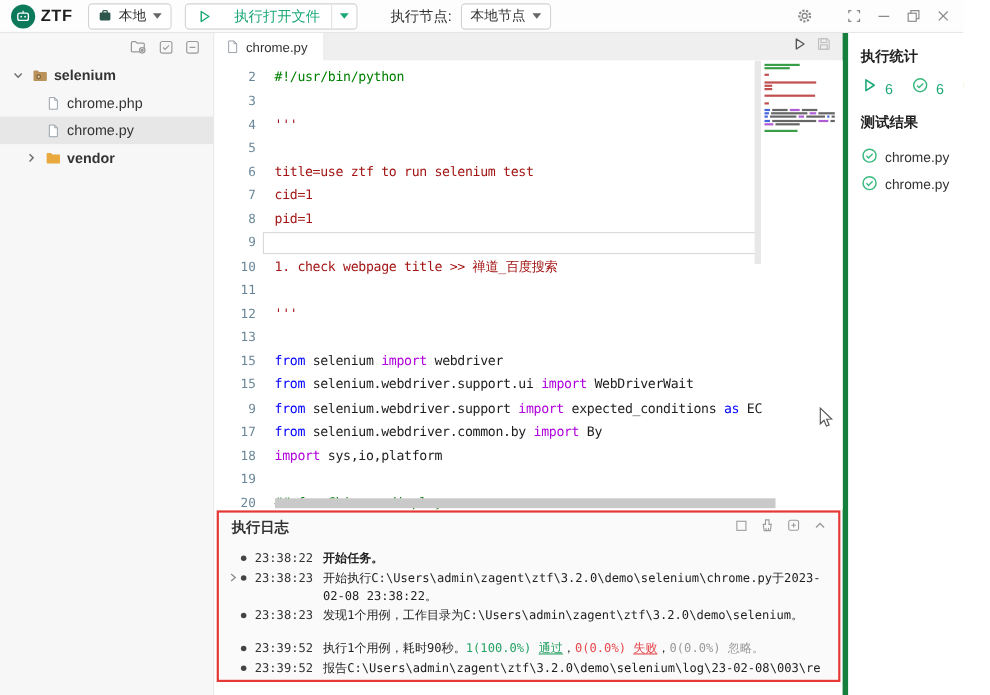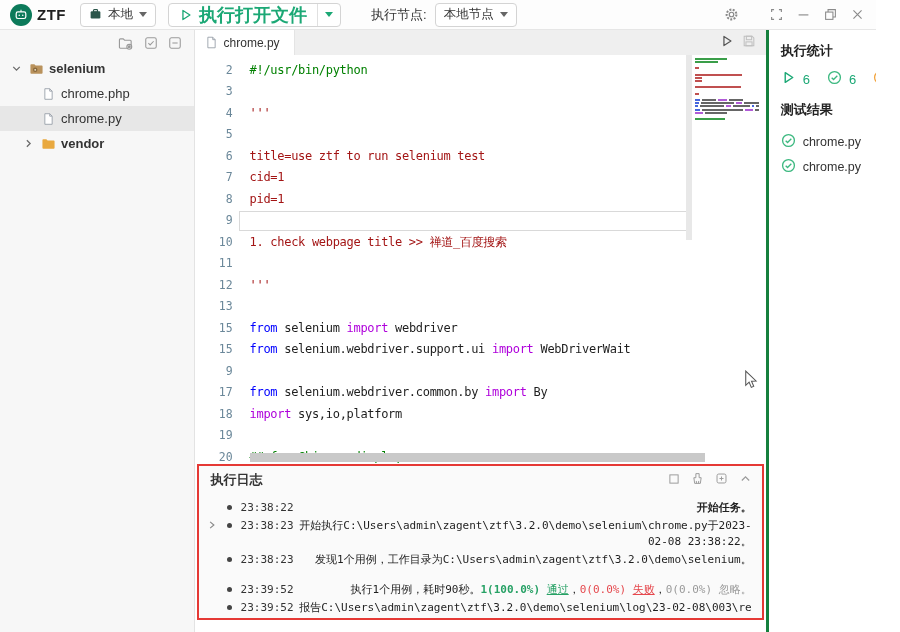--- a/index.html
+++ b/index.html
@@ -14,22 +14,22 @@
   .logo-circle { width:22px; height:22px; border-radius:50%; background:#0c7a5a;
                  display:flex; align-items:center; justify-content:center; }
   .logo-text { font-weight:800; font-size:15px; color:#1f1f1f; letter-spacing:.5px; }
   .tb-btn { display:flex; align-items:center; gap:6px; height:24px; padding:0 8px;
             background:#fff; border:1px solid #d4d4d4; border-radius:4px; font-size:12.5px;
             color:#333; margin-left:14px; cursor:default; }
   .caret { width:0; height:0; border-left:4px solid transparent; border-right:4px solid transparent;
            border-top:5px solid #666; display:inline-block; }
   .caret.green { border-top-color:#1ba875; }
   .split { display:flex; margin-left:12px; height:24px; border:1px solid #d4d4d4; border-radius:4px; overflow:hidden; background:#fff; }
-  .split-main { display:flex; align-items:center; gap:6px; padding:0 10px; font-size:18px;
-                color:#1ba875; border:none; background:transparent;font-weight:bold; }
+  .split-main { display:flex; align-items:center; gap:20px; padding:0 10px; font-size:13px;
+                color:#1ba875; border:none; background:transparent; }
   .split-caret { display:flex; align-items:center; padding:0 7px; border:none; background:transparent;
                  border-left:1px solid #e0e0e0; }
   .node-label { margin-left:30px; font-size:13px; color:#333; }
   .tb-btn.node { margin-left:8px; }
   .win-controls { margin-left:auto; display:flex; align-items:center; gap:9px; padding-right:4px; }
   .win-controls .wc { display:flex; align-items:center; justify-content:center; width:18px; height:18px; }
   .wc svg { stroke:#8a8a8a; }
   .wc.gear { margin-right:18px; }
 
   
@@ -72,36 +72,36 @@
   .hscroll { position:absolute; left:55px; bottom:1px; width:455px; height:9px; background:#c9c9c9; }
   .cursor-arrow { position:absolute; left:548px; top:315px; }
 
   
   .log-area { height:169px; padding:1px 2px 12px 2px; background:#fff; }
   .log-box { height:100%; border:2px solid #e53935; background:#fafafa; overflow:hidden; }
   .log-header { display:flex; align-items:center; height:26px; padding:2px 10px 0 12px; }
   .log-title { font-size:13px; font-weight:bold; color:#333; }
   .log-icons { margin-left:auto; display:flex; align-items:center; gap:11px; }
   .log-entries { padding:8px 10px 0 6px; font-family:"DejaVu Sans Mono", monospace;
-                 font-size:11px; color:#333;text-align:right; }
+                 font-size:11px; color:#333; }
   .log-entry { display:flex; align-items:flex-start; line-height:16.5px; margin-bottom:1px; }
   .log-entry.gap { margin-top:14px; }
   .lg-gut { width:14px; display:flex; justify-content:center; padding-top:2px; }
   .lg-dot { width:13px; padding-top:0px; }
   .lg-dot i { display:inline-block; width:5px; height:5px; border-radius:50%; background:#444;
               margin-bottom:1px; }
   .lg-time { width:62px; flex:none; }
   .lg-msg { flex:1; word-break:break-all; }
   .lg-msg .b { font-weight:bold; color:#222;margin-top:10px; }
-  .lg-msg .g { color:#27a165;font-weight:bold; } .lg-msg .gu { color:#27a165; text-decoration:underline; }
+  .lg-msg .g { color:#27a165; } .lg-msg .gu { color:#27a165; text-decoration:underline; }
   .lg-msg .r { color:#e5484d; } .lg-msg .ru { color:#e5484d; text-decoration:underline; }
   .lg-msg .gray { color:#999; }
 
   
-  .rightpanel { width:113px; background:#fff; border-left:3px solid #15803d;
+  .rightpanel { width:113px; background:#fff; border-left:5px solid #15803d;
                 padding:12px 0 12px 12px; overflow:hidden; }
   .rp-title { font-size:13px; font-weight:bold; color:#222; margin-bottom:10px; }
   .stats-row { display:flex; align-items:center; gap:7px; margin-bottom:12px; }
   .stat-num { font-size:13px; color:#1ba875; margin-right:10px; }
   .result-row { display:flex; align-items:center; gap:7px; height:25px; font-size:12.5px; color:#333; }
 </style>
 </head>
 <body>
 
 <div class="app">
@@ -284,21 +284,21 @@
             <div class="line"><span class="ln">6</span><span class="lc"><span class="s">title=use ztf to run selenium test</span></span></div>
             <div class="line"><span class="ln">7</span><span class="lc"><span class="s">cid=1</span></span></div>
             <div class="line"><span class="ln">8</span><span class="lc"><span class="s">pid=1</span></span></div>
             <div class="line current"><span class="ln">9</span><span class="lc"></span></div>
             <div class="line"><span class="ln">10</span><span class="lc"><span class="s">1. check webpage title &gt;&gt; 禅道_百度搜索</span></span></div>
             <div class="line"><span class="ln">11</span><span class="lc"></span></div>
             <div class="line"><span class="ln">12</span><span class="lc"><span class="s">'''</span></span></div>
             <div class="line"><span class="ln">13</span><span class="lc"></span></div>
             <div class="line"><span class="ln">15</span><span class="lc"><span class="k">from</span><span class="p"> selenium </span><span class="k2">import</span><span class="p"> webdriver</span></span></div>
             <div class="line"><span class="ln">15</span><span class="lc"><span class="k">from</span><span class="p"> selenium.webdriver.support.ui </span><span class="k2">import</span><span class="p"> WebDriverWait</span></span></div>
-            <div class="line"><span class="ln">9</span></div>
+            <div class="line"><span class="ln">9</span><span class="lc"><span class="k">from</span><span class="p"> selenium.webdriver.support </span><span class="k2">import</span><span class="p"> expected_conditions </span><span class="k">as</span><span class="p"> EC</span></span></div>
             <div class="line"><span class="ln">17</span><span class="lc"><span class="k">from</span><span class="p"> selenium.webdriver.common.by </span><span class="k2">import</span><span class="p"> By</span></span></div>
             <div class="line"><span class="ln">18</span><span class="lc"><span class="k2">import</span><span class="p"> sys,io,platform</span></span></div>
             <div class="line"><span class="ln">19</span><span class="lc"></span></div>
             <div class="line"><span class="ln">20</span><span class="lc"><span class="c">## for Chinese display</span></span></div>
           </div>
         <div class="vscroll"></div>
         <div class="minimap" id="minimap">
             <div class="mm-line">
               <span class="mm-bar" style="width: 32.2px; background: rgb(58, 158, 73);"></span>
             </div>

